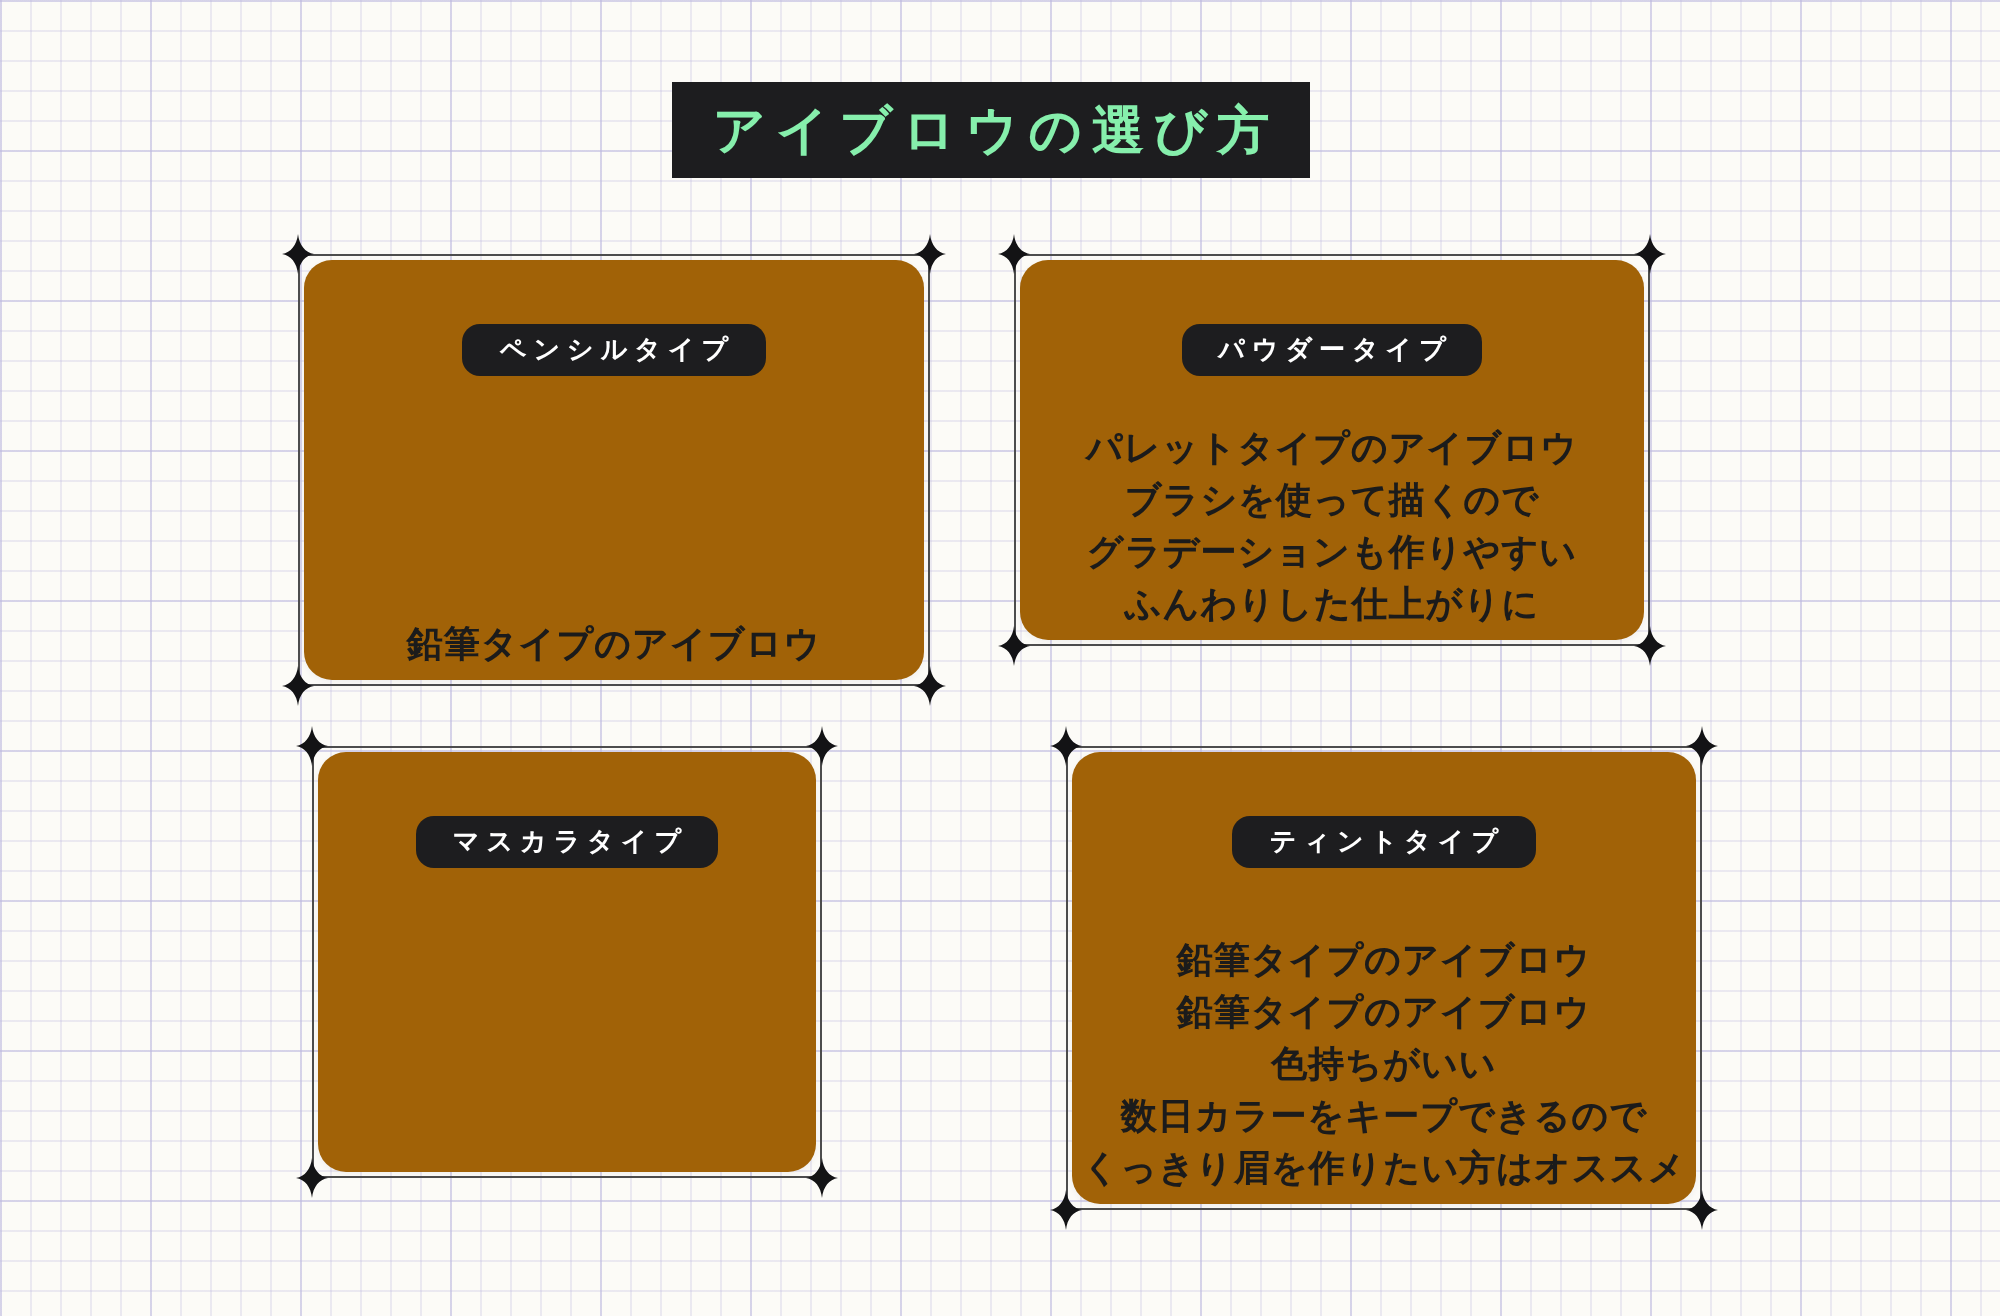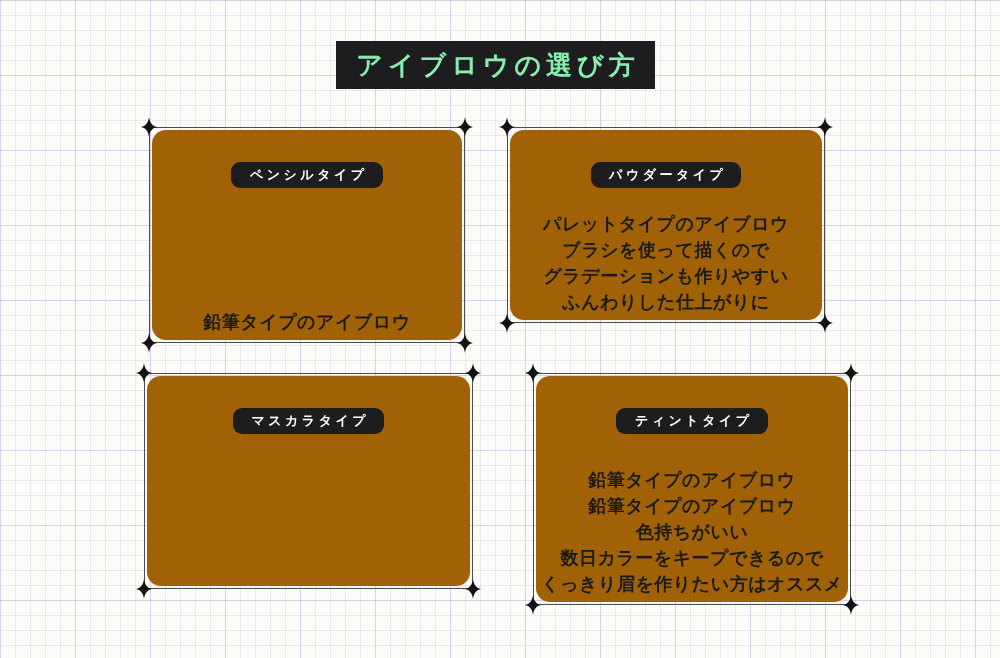--- a/index.html
+++ b/index.html
@@ -32,21 +32,21 @@
     text-indent: 5px;
     white-space: nowrap;
   }
 
   .frame {
     position: absolute;
     border: 1px solid #4d4d4d;
   }
   .frame-1 { left: 149px; top: 127px; width: 316px; height: 216px; }
   .frame-2 { left: 507px; top: 127px; width: 318px; height: 196px; }
-  .frame-3 { left: 144px; top: 373px; width: 329px; height: 216px; }
+  .frame-3 { left: 156px; top: 373px; width: 255px; height: 216px; }
   .frame-4 { left: 533px; top: 373px; width: 318px; height: 232px; }
 
   .star {
     position: absolute;
     width: 16px; height: 20px;
     fill: #131315;
   }
   .star.tl { left: -9px;  top: -11px; }
   .star.tr { right: -9px; top: -11px; }
   .star.bl { left: -9px;  bottom: -11px; }

